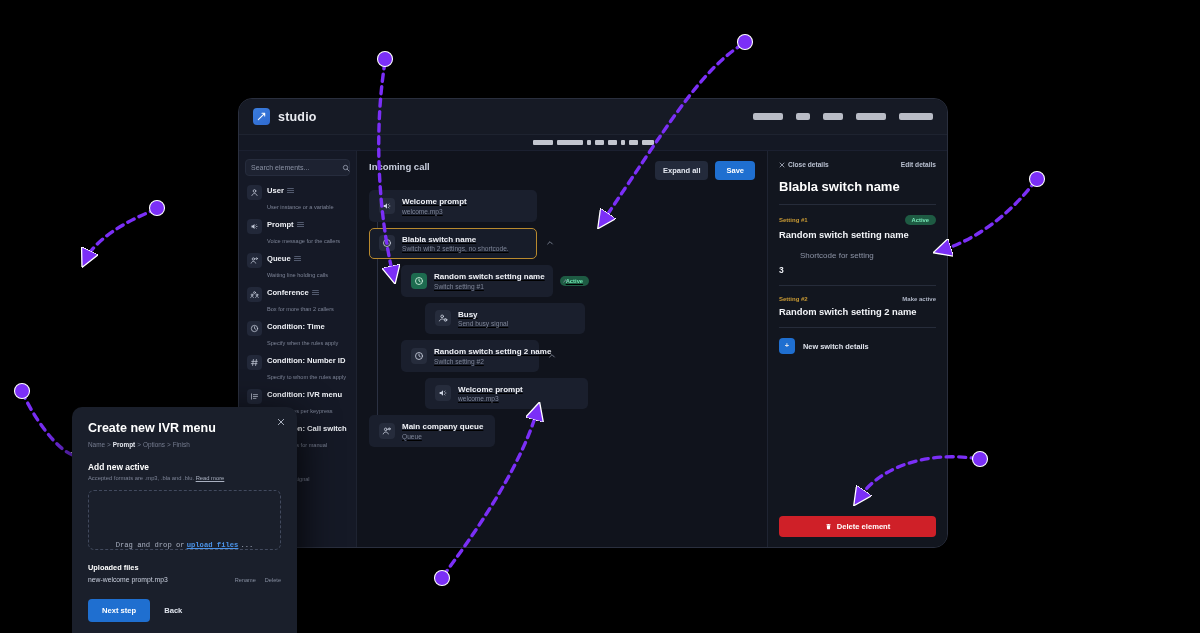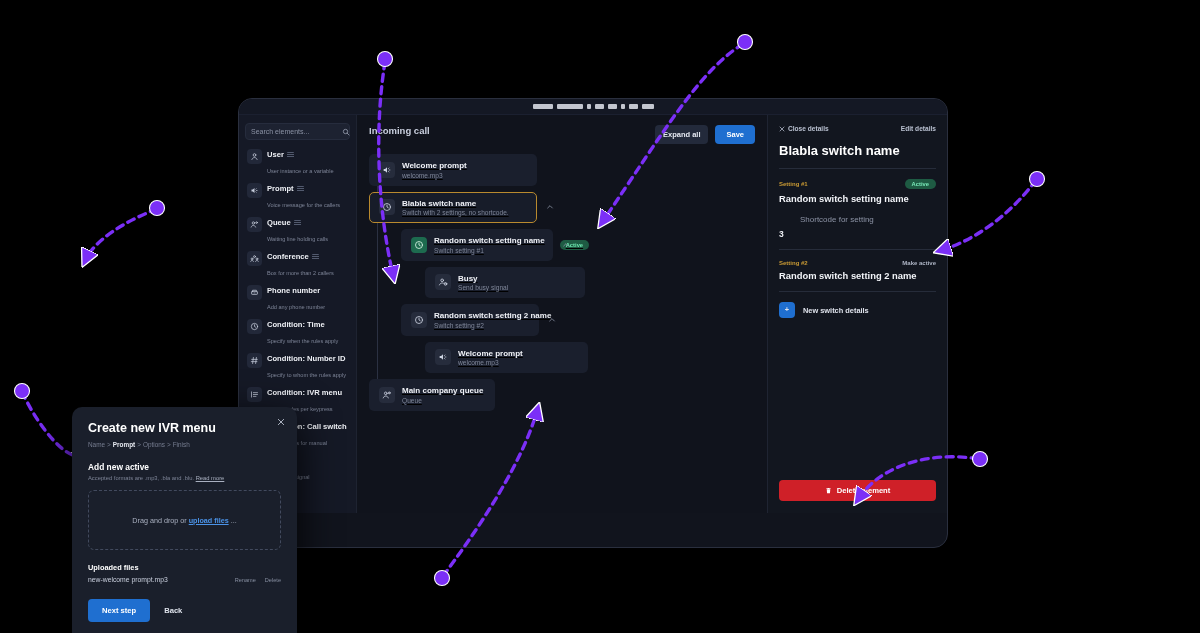--- a/index.html
+++ b/index.html
@@ -157,22 +157,22 @@
   .modal-close { position: absolute; right: 12px; top: 11px; color: #c2c8d6; cursor: pointer; display: flex; }
   .modal-h { color: #fff; font-size: 12.5px; font-weight: 700; }
   .crumbs { margin-top: 6px; font-size: 6.4px; color: #767d90; }
   .crumbs b { color: #e6e9f0; }
   .crumbs i { font-style: normal; color: #767d90; margin: 0 2px; }
   .modal-sec { color: #fff; font-size: 8.4px; font-weight: 700; margin-top: 14px; }
   .modal-note { color: #7d8497; font-size: 5.8px; margin-top: 3px; }
   .modal-note a { color: #a9b0c0; text-decoration: underline; }
   .dropzone {
     margin-top: 9px; height: 60px; border: 1px dashed #424a5e; border-radius: 6px;
-    display: flex; align-items: center; justify-content: center;
-    color: #a9b0c0; font-size: 7.2px;
+    display: flex; align-items: flex-end; justify-content: center;
+    color: #a9b0c0; font-size: 7.2px; font-family: Liberation Mono, monospace;
   }
   .dropzone a { color: #4b93e8; font-weight: 700; text-decoration: underline; margin: 0 2px; }
   .up-h { color: #fff; font-size: 7.4px; font-weight: 700; margin-top: 13px; }
   .up-row { display: flex; align-items: center; margin-top: 4px; }
   .up-name { color: #c9cfdd; font-size: 6.8px; }
   .up-acts { margin-left: auto; display: flex; gap: 9px; }
   .up-acts span { color: #868ea0; font-size: 5.6px; cursor: pointer; }
   .modal-foot { display: flex; align-items: center; gap: 14px; margin-top: 16px; }
   .btn-next {
     background: #1f6fd0; color: #fff; border: 0; border-radius: 4px;
@@ -208,20 +208,35 @@
       <circle cx="1037" cy="179" r="7.5"></circle>
       <circle cx="980" cy="459" r="7.5"></circle>
       <circle cx="442" cy="578" r="7.5"></circle>
       <circle cx="157" cy="208" r="7.5"></circle>
       <circle cx="22" cy="391" r="7.5"></circle>
     </g>
   </svg>
 
   <div class="app-window">
 
+    <div class="titlebar">
+      <span class="logo-mark">
+        <svg width="11" height="11" viewBox="0 0 24 24">
+            <path d="M4 4h16v16H4z" fill="none"></path>
+            <path d="M5 19L19 5M19 5h-6M19 5v6" stroke="#fff" stroke-width="2.2" fill="none" stroke-linecap="round"></path>
+          </svg>
+      </span>
+      <span class="logo-text">studio</span>
+      <span class="titlebar-spacer"></span>
+      <span class="nav-stub" style="width:30px"></span>
+      <span class="nav-stub" style="width:14px"></span>
+      <span class="nav-stub" style="width:20px"></span>
+      <span class="nav-stub" style="width:30px"></span>
+      <span class="nav-stub" style="width:34px"></span>
+    </div>
 
     <div class="subbar">
       <span class="sub-stub" style="width:20px"></span>
       <span class="sub-stub" style="width:26px"></span>
       <span class="sub-stub" style="width:4px"></span>
       <span class="sub-stub" style="width:9px"></span>
       <span class="sub-stub" style="width:9px"></span>
       <span class="sub-stub" style="width:4px"></span>
       <span class="sub-stub" style="width:9px"></span>
       <span class="sub-stub" style="width:12px"></span>
@@ -287,31 +302,20 @@
                 </svg>
               </span>
               <span class="el-texts"><span class="el-title-row">
                   <span class="el-title">Conference</span>
                   <span class="el-badge"></span>
                 </span><span class="el-sub">Box for more than 2 callers</span></span>
             </div>
             <div class="el-item">
               <span class="el-ico">
                 <svg width="9" height="9" viewBox="0 0 24 24" fill="none" stroke="currentColor" stroke-width="2" stroke-linecap="round" stroke-linejoin="round">
-                  <rect x="4" y="9" width="16" height="8" rx="2"></rect>
-                  <path d="M7 9V6h10v3M8 13h.01M12 13h.01M16 13h.01"></path>
-                </svg>
-              </span>
-              <span class="el-texts"><span class="el-title-row">
-                  <span class="el-title">Phone number</span>
-                </span><span class="el-sub">Add any phone number</span></span>
-            </div>
-            <div class="el-item">
-              <span class="el-ico">
-                <svg width="9" height="9" viewBox="0 0 24 24" fill="none" stroke="currentColor" stroke-width="2" stroke-linecap="round" stroke-linejoin="round">
                   <circle cx="12" cy="12" r="8.4"></circle>
                   <path d="M12 7.4V12l3 1.8"></path>
                 </svg>
               </span>
               <span class="el-texts"><span class="el-title-row">
                   <span class="el-title">Condition: Time</span>
                 </span><span class="el-sub">Specify when the rules apply</span></span>
             </div>
             <div class="el-item">
               <span class="el-ico">

